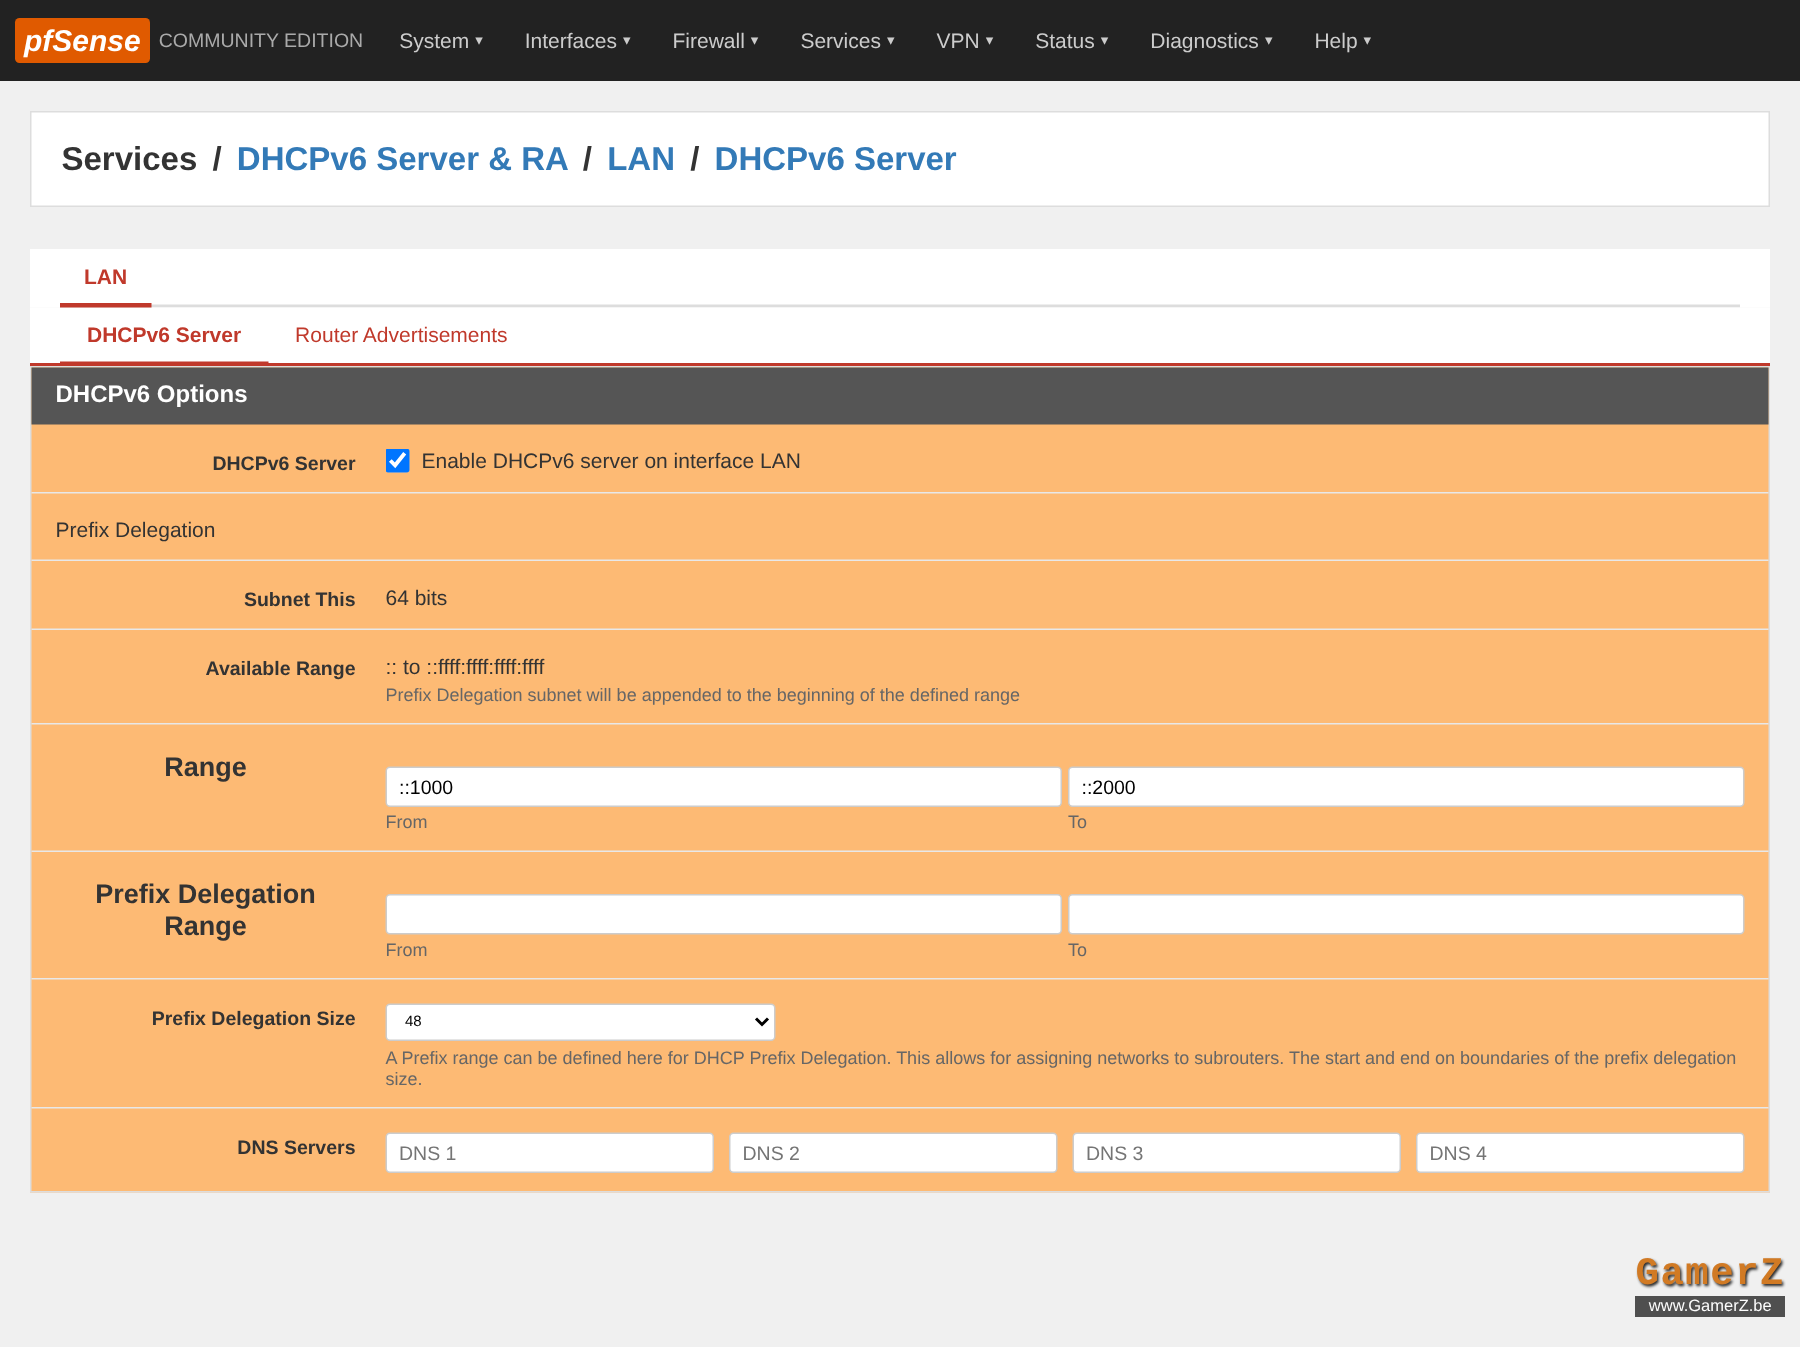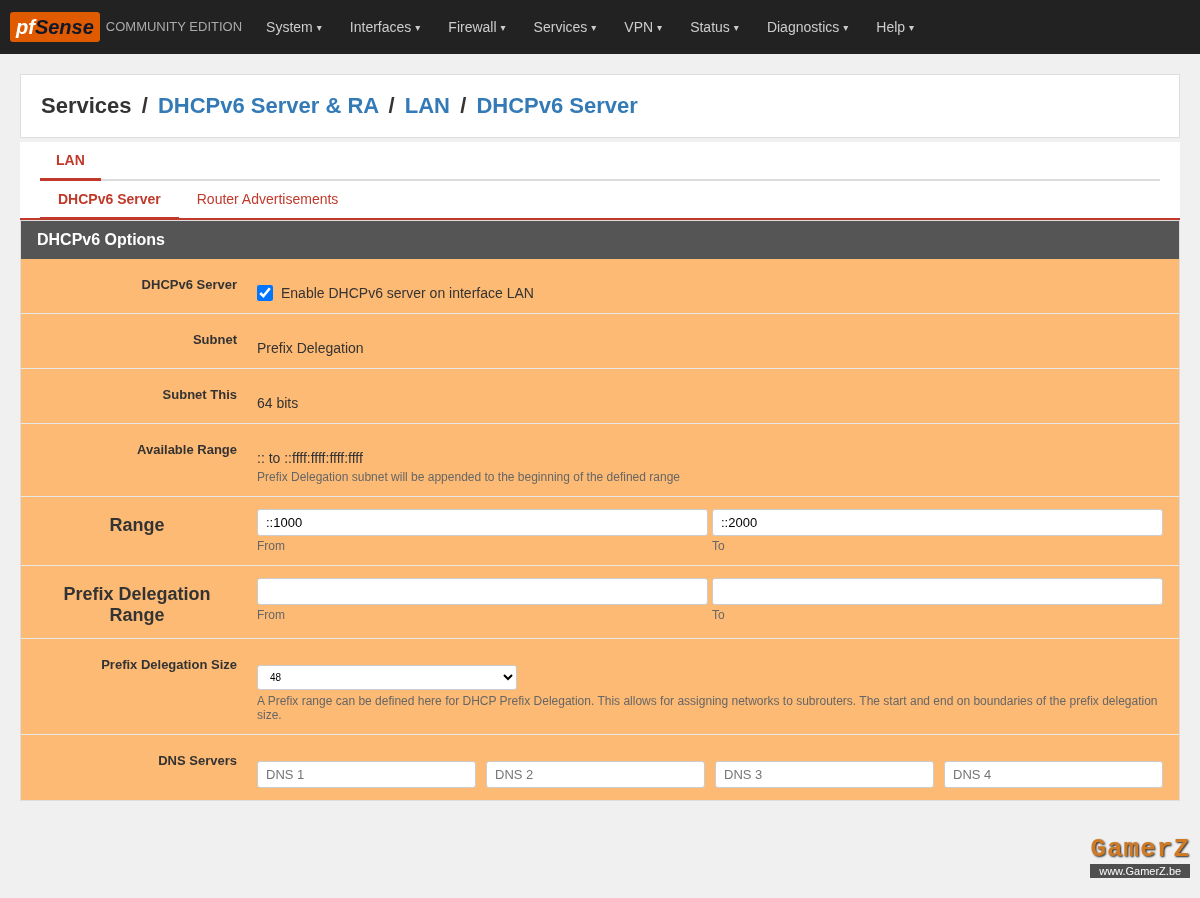--- a/index.html
+++ b/index.html
@@ -56,21 +56,21 @@
     .page-content {
       background: #f0f0f0;
       padding: 20px 20px 0 20px;
     }
 
     
     .breadcrumb-bar {
       background: #fff;
       border: 1px solid #ddd;
       padding: 18px 20px;
-      margin-bottom: 4px;
+      margin-bottom: 28px;
     }
     .breadcrumb-bar .bc-text {
       font-size: 22px;
       font-weight: bold;
       color: #333;
     }
     .breadcrumb-bar .bc-link {
       color: #337ab7;
       text-decoration: none;
     }
@@ -151,21 +151,20 @@
       text-align: right;
       padding-right: 20px;
       padding-top: 6px;
       font-weight: bold;
       font-size: 13px;
       color: #333;
     }
     .form-value {
       flex: 1;
       padding-top: 4px;
-      margin-top: 10px;
     }
     .form-value .sub-text {
       color: #666;
       font-size: 12px;
       margin-top: 4px;
     }
 
     
     .form-input {
       width: 100%;
@@ -190,20 +189,21 @@
       padding-right: 20px;
       padding-top: 6px;
       font-weight: bold;
       font-size: 18px;
     }
     .range-inputs {
       flex: 1;
       display: flex;
       gap: 4px;
       align-items: flex-start;
+      margin-top: 16px;
     }
     .range-field {
       flex: 1;
     }
     .range-field input {
       width: 100%;
       padding: 5px 8px;
       border: 1px solid #ccc;
       border-radius: 3px;
       font-size: 13px;
@@ -274,21 +274,21 @@
       background: #333;
       padding: 1px 4px;
     }
   </style>
 </head>
 <body>
 
 <nav class="navbar">
   <div class="navbar-brand">
     <div class="logo">
-      <span style="color:#fff;font-style:italic;font-size:20px;">pf</span><span style="color:#0f172a;font-size:20px;font-weight:900;">Sense</span>
+      <span style="color:#fff;font-style:italic;font-size:20px;">pf</span><span style="color:#ffffff;font-size:20px;font-weight:900;">Sense</span>
     </div>
     <div class="edition">COMMUNITY
 EDITION</div>
   </div>
   <div class="nav-item">
     <span>System</span>
     <span class="caret">▾</span>
   </div>
   <div class="nav-item">
     <span>Interfaces</span>
@@ -352,21 +352,20 @@
       <div class="form-label">DHCPv6 Server</div>
       <div class="form-value">
         <div class="checkbox-row">
           <input type="checkbox" checked="" style="">
           <span>Enable DHCPv6 server on interface LAN</span>
         </div>
       </div>
     </div>
 
     <div class="form-row">
-      <div class="form-label">Subnet</div>
       <div class="form-value">Prefix Delegation</div>
     </div>
 
     <div class="form-row">
       <div class="form-label">Subnet This</div>
       <div class="form-value">64 bits</div>
     </div>
 
     <div class="form-row">
       <div class="form-label">Available Range</div>

